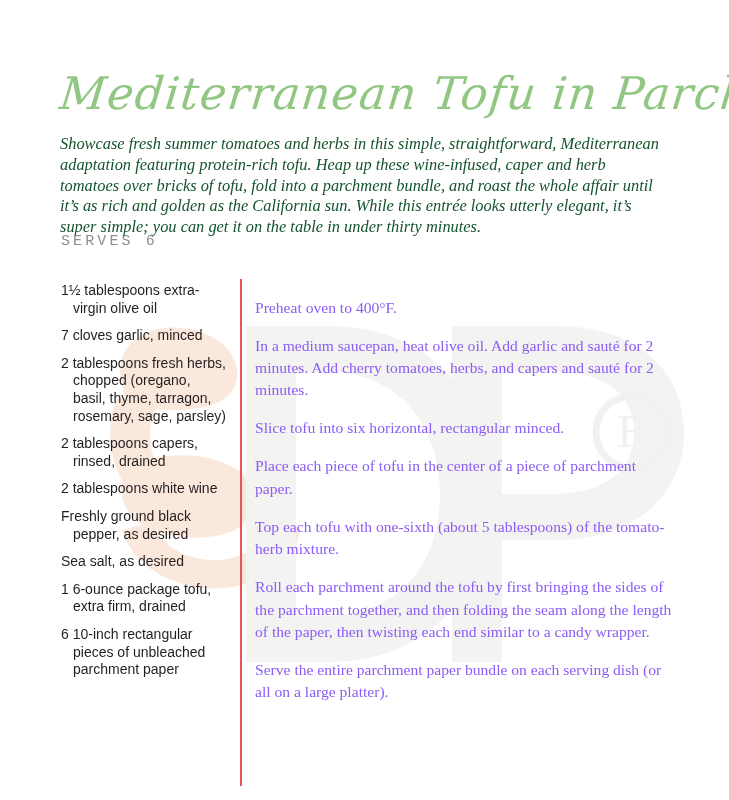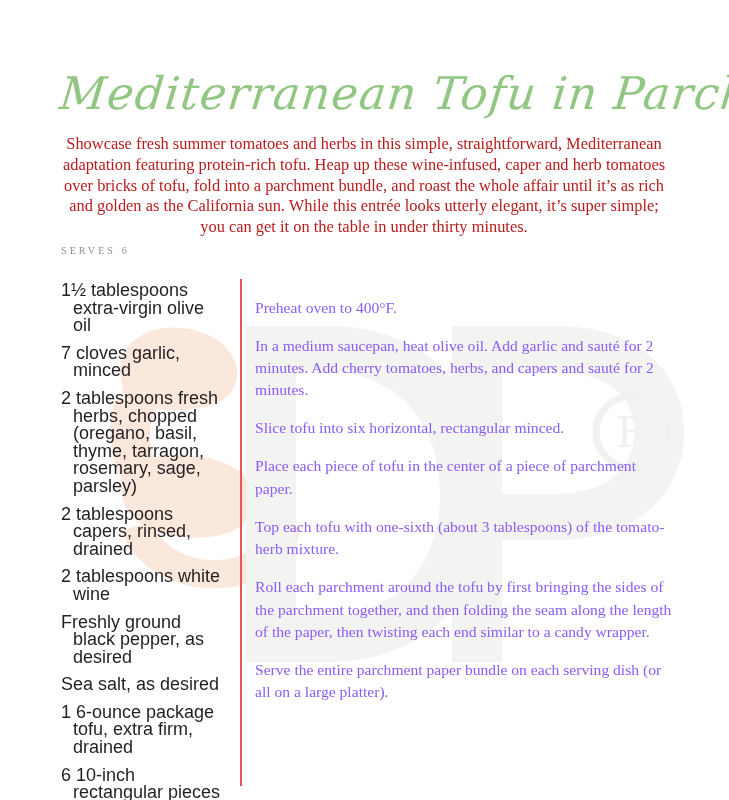--- a/index.html
+++ b/index.html
@@ -48,34 +48,35 @@
     letter-spacing: 1.2px;
     white-space: nowrap;
     transform: skewX(-6deg);
   }
 
   .recipe-description {
     position: absolute;
     left: 60px;
     top: 118px;
     width: 608px;
-    color: #b91c1c;
+    color: #14532d;
     font-family: "Liberation Serif", serif;
+    font-style: italic;
     font-size: 16.4px;
     line-height: 20.6px;
-    text-align: center;
+    text-align: left;
   }
 
   .serves-label {
     position: absolute;
     left: 61px;
-    top: 245px;
+    top: 233px;
     color: #8e8e8e;
-    font-family: Liberation Serif, serif;
-    font-size: 10px;
+    font-family: Liberation Mono, monospace;
+    font-size: 15px;
     letter-spacing: 3.1px;
     text-transform: uppercase;
   }
 
   
   .divider {
     position: absolute;
     left: 240px;
     top: 279px;
     width: 1.6px;
@@ -84,21 +85,21 @@
   }
 
   .ingredients-col {
     position: absolute;
     left: 61px;
     top: 282px;
     width: 166px;
   }
   .ingredient-item {
     font-family: "Liberation Sans", sans-serif;
-    font-size: 18px;
+    font-size: 14px;
     line-height: 17.6px;
     color: #231f20;
     padding-left: 12px;
     text-indent: -12px;
     margin-bottom: 10px;
   }
 
   .instructions-col {
     position: absolute;
     left: 255px;
@@ -167,19 +168,19 @@
     <div class="ingredient-item">Sea salt, as desired</div>
     <div class="ingredient-item">1 6-ounce package tofu, extra firm, drained</div>
     <div class="ingredient-item">6 10-inch rectangular pieces of unbleached parchment paper</div>
   </div>
 
   <div class="instructions-col">
     <p class="instruction-step">Preheat oven to 400°F.</p>
     <p class="instruction-step">In a medium saucepan, heat olive oil. Add garlic and sauté for 2 minutes. Add cherry tomatoes, herbs, and capers and sauté for 2 minutes.</p>
     <p class="instruction-step">Slice tofu into six horizontal, rectangular minced.</p>
     <p class="instruction-step">Place each piece of tofu in the center of a piece of parchment paper.</p>
-    <p class="instruction-step">Top each tofu with one-sixth (about 3 tablespoons) of the tomato-herb mixture.</p>
+    <p class="instruction-step">Top each tofu with one-sixth (about 5 tablespoons) of the tomato-herb mixture.</p>
     <p class="instruction-step">Roll each parchment around the tofu by first bringing the sides of the parchment together, and then folding the seam along the length of the paper, then twisting each end similar to a candy wrapper.</p>
     <p class="instruction-step">Serve the entire parchment paper bundle on each serving dish (or all on a large platter).</p>
 
   </div>
 
 </div>
 
 </body></html>

